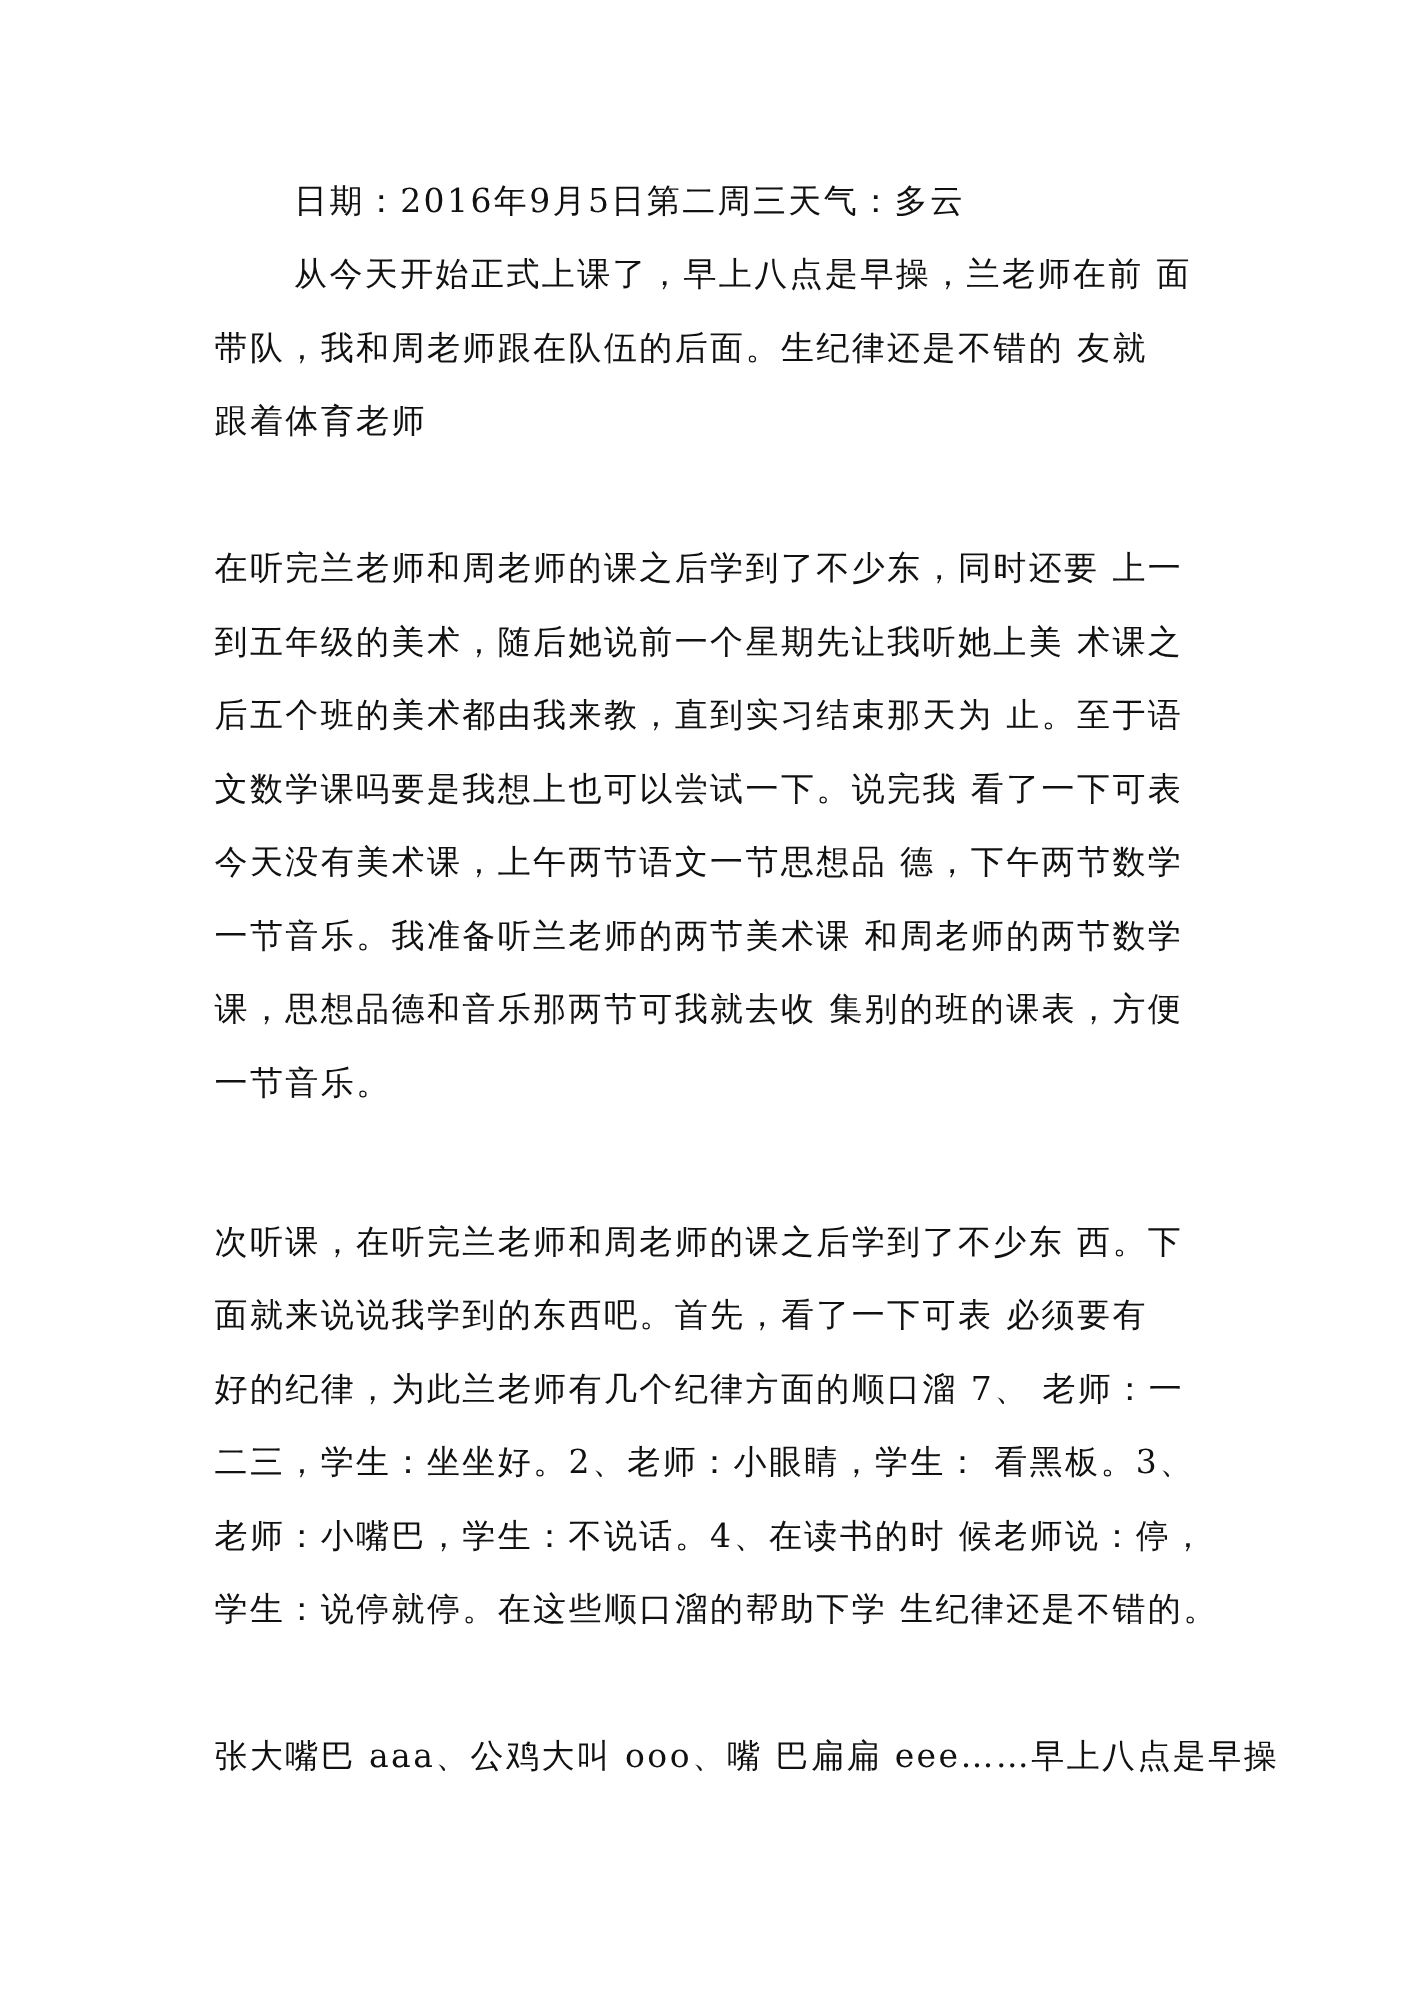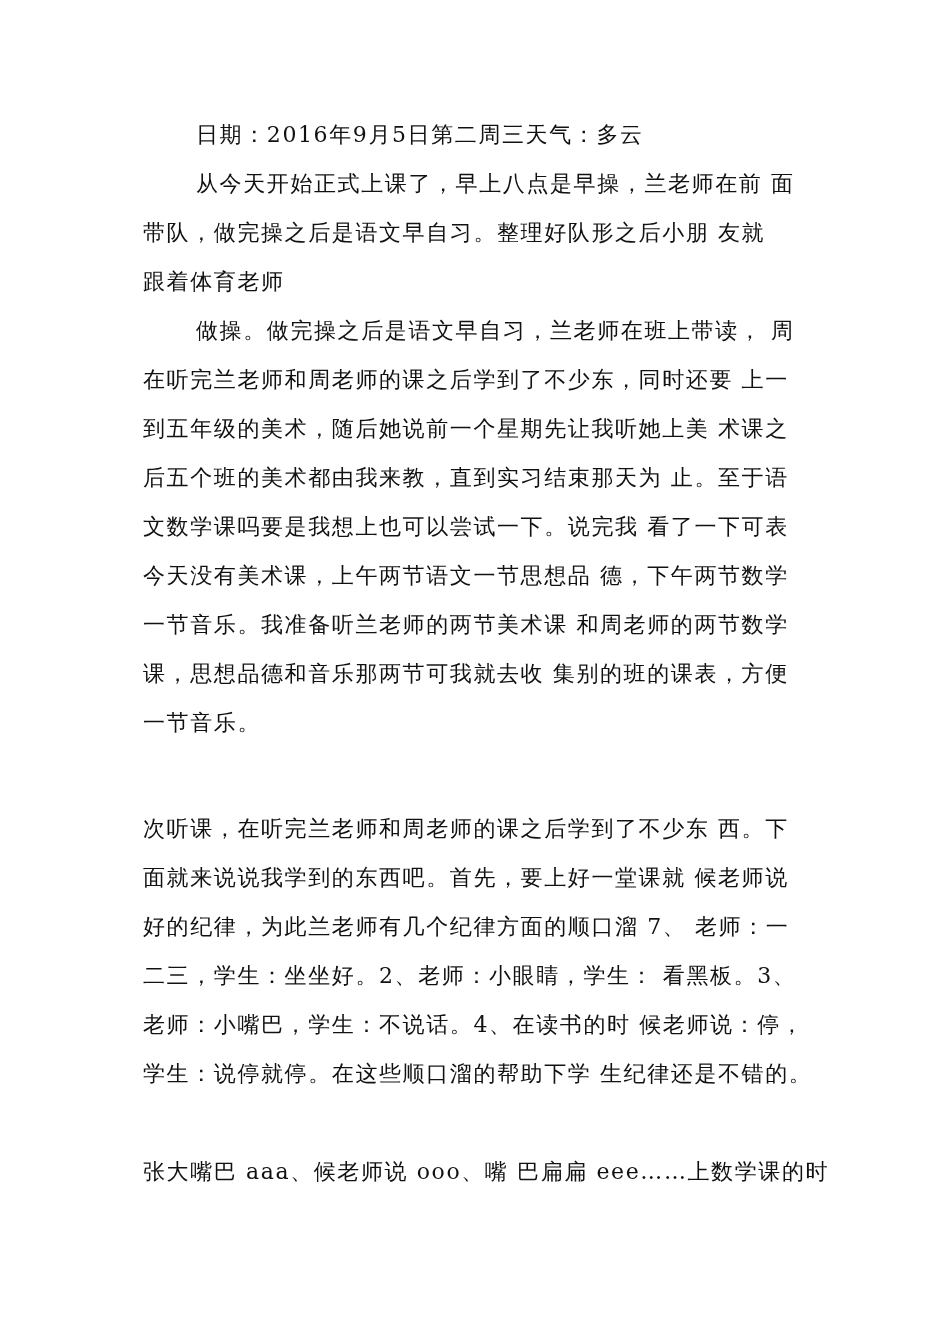--- a/index.html
+++ b/index.html
@@ -37,34 +37,33 @@
     }
   </style>
 </head>
 <body>
 
 <div class="page">
 
   <div class="line indent" style="top:120px">日期：2016年9月5日第二周三天气：多云</div>
 
   <div class="line indent" style="top:169px">从今天开始正式上课了，早上八点是早操，兰老师在前 面</div>
-  <div class="line" style="top:218px">带队，做完操之后是语文早自习。整理好队形之后小朋 友就</div>
+  <div class="line" style="top:218px">带队，我和周老师跟在队伍的后面。生纪律还是不错的 友就</div>
   <div class="line" style="top:267px">跟着体育老师</div>
 
-  <div class="line indent" style="top:316px">做操。做完操之后是语文早自习，兰老师在班上带读， 周</div>
   <div class="line" style="top:365px">在听完兰老师和周老师的课之后学到了不少东，同时还要 上一</div>
   <div class="line" style="top:414px">到五年级的美术，随后她说前一个星期先让我听她上美 术课之</div>
   <div class="line" style="top:463px">后五个班的美术都由我来教，直到实习结束那天为 止。至于语</div>
   <div class="line" style="top:512px">文数学课吗要是我想上也可以尝试一下。说完我 看了一下可表</div>
   <div class="line" style="top:561px">今天没有美术课，上午两节语文一节思想品 德，下午两节数学</div>
   <div class="line" style="top:610px">一节音乐。我准备听兰老师的两节美术课 和周老师的两节数学</div>
   <div class="line" style="top:659px">课，思想品德和音乐那两节可我就去收 集别的班的课表，方便</div>
   <div class="line" style="top:708px">一节音乐。</div>
 
   <div class="line" style="top:814px">次听课，在听完兰老师和周老师的课之后学到了不少东 西。下</div>
-  <div class="line" style="top:863px">面就来说说我学到的东西吧。首先，要上好一堂课就 候老师说</div>
+  <div class="line" style="top:863px">面就来说说我学到的东西吧。首先，看了一下可表 必须要有</div>
   <div class="line" style="top:912px">好的纪律，为此兰老师有几个纪律方面的顺口溜 7、 老师：一</div>
   <div class="line" style="top:961px">二三，学生：坐坐好。2、老师：小眼睛，学生： 看黑板。3、</div>
   <div class="line" style="top:1010px">老师：小嘴巴，学生：不说话。4、在读书的时 候老师说：停，</div>
   <div class="line" style="top:1059px">学生：说停就停。在这些顺口溜的帮助下学 生纪律还是不错的。</div>
-  <div class="line" style="top:1157px">张大嘴巴 aaa、候老师说 ooo、嘴 巴扁扁 eee……上数学课的时</div>
+  <div class="line" style="top:1157px">张大嘴巴 aaa、公鸡大叫 ooo、嘴 巴扁扁 eee……早上八点是早操</div>
 
 </div>
 
 </body></html>

